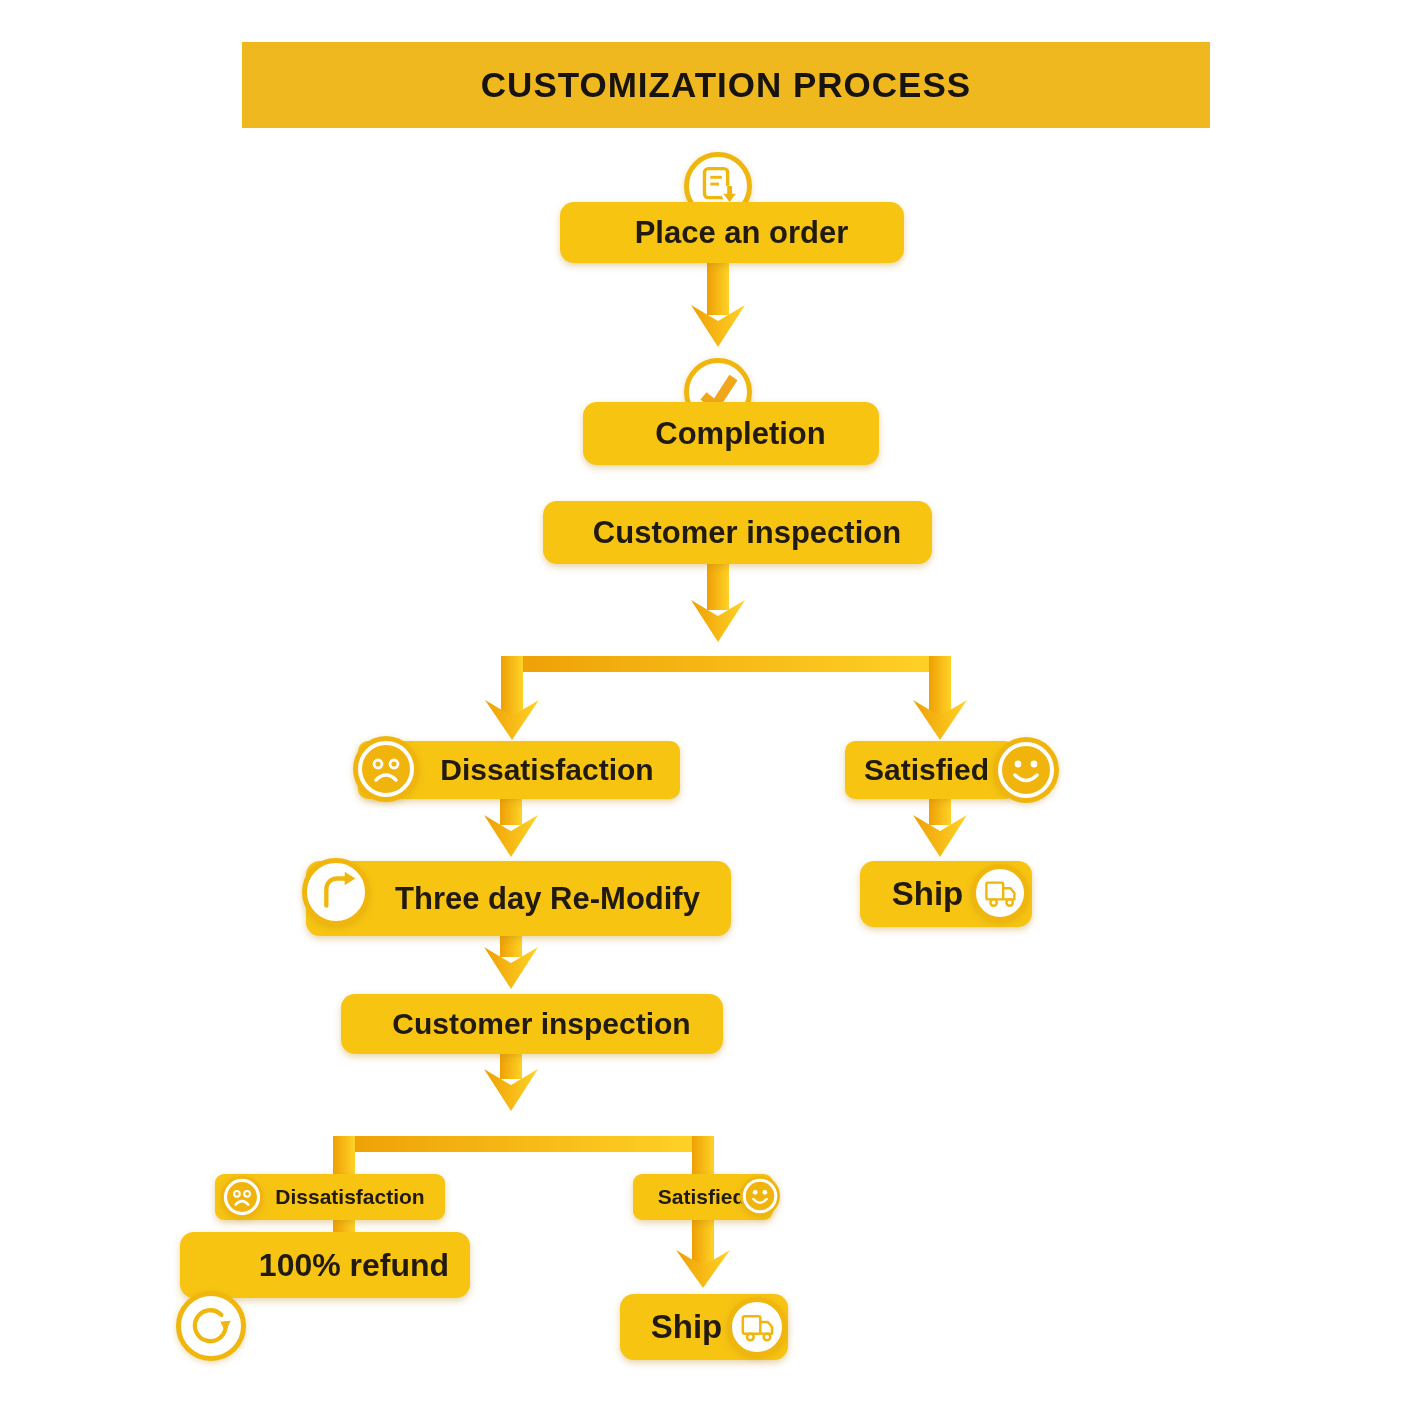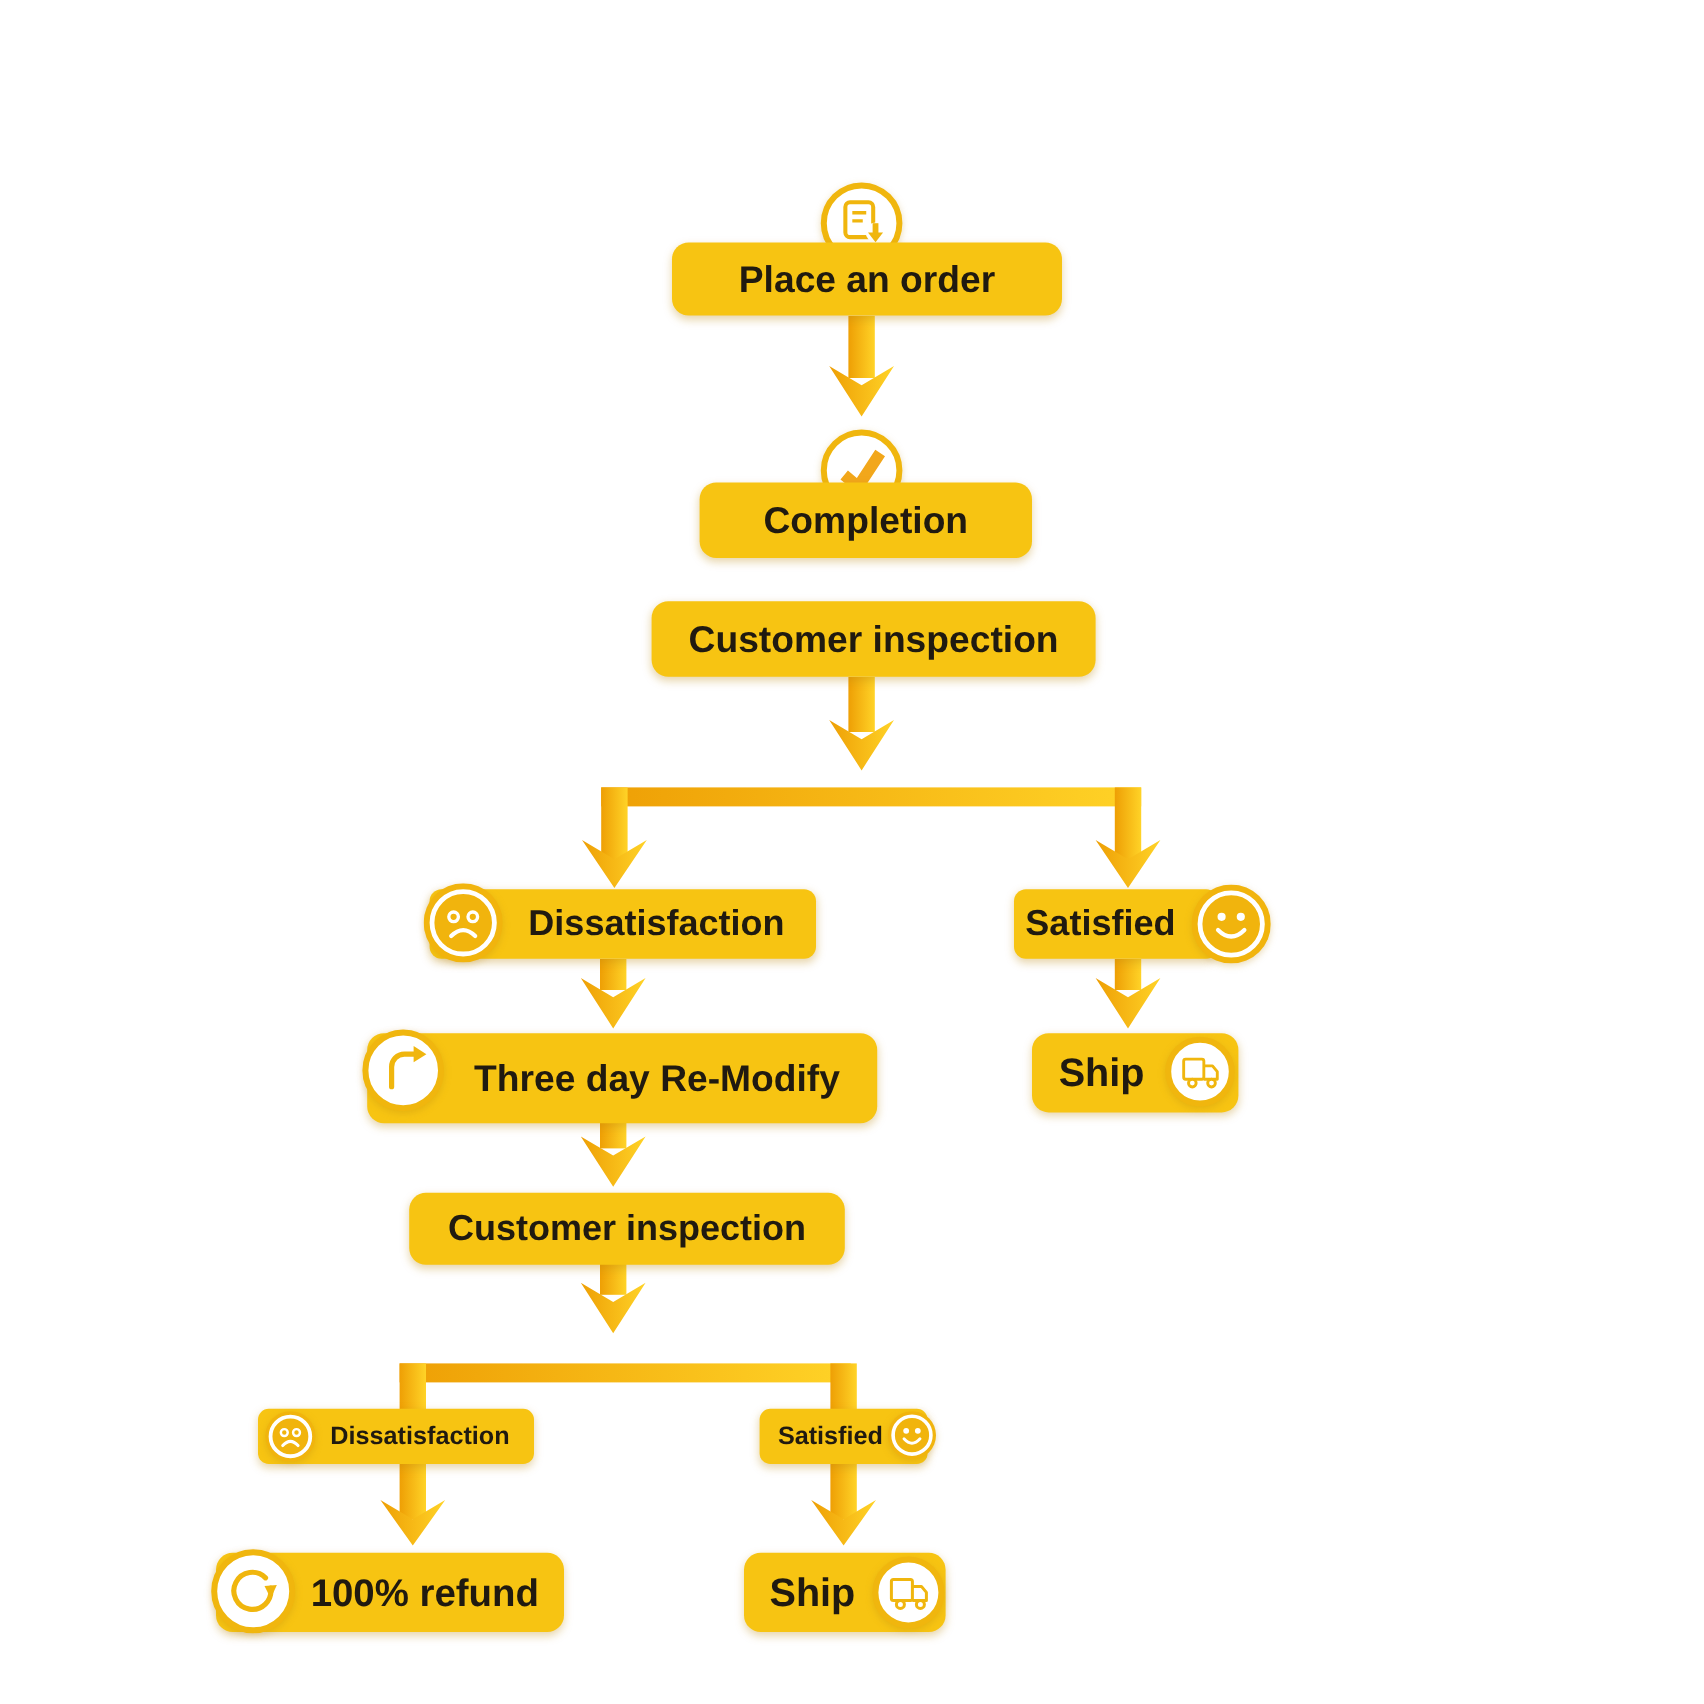--- a/index.html
+++ b/index.html
@@ -10,37 +10,41 @@
   .banner{
     position:absolute;left:242px;top:42px;width:968px;height:86px;
     background:#EFB81E;display:flex;align-items:center;justify-content:center;
     font-weight:700;font-size:35px;letter-spacing:1px;color:#171310;
   }
   .node{
     position:absolute;background:#F7C412;border-radius:14px;z-index:2;
     display:flex;align-items:center;justify-content:center;
     font-weight:700;color:#201a10;
     box-shadow:0 3px 7px rgba(185,135,15,0.35);
+    padding-left:19px;
   }
   .node.small{border-radius:9px;}
   .icon-circle{
     position:absolute;border-radius:50%;
     filter:drop-shadow(0 2px 3px rgba(185,135,15,0.30));
   }
   .icon-white{background:#ffffff;border:5px solid #F0B60E;box-sizing:border-box;}
   .icon-behind{z-index:1;}
   .icon-front{z-index:3;}
   .arrow,.branch{position:absolute;z-index:1;}
   svg{display:block;}
 </style>
 </head>
 <body>
 
 <div class="canvas">
 
+  <div class="banner">
+    <span>CUSTOMIZATION PROCESS</span>
+  </div>
 
   <div class="arrow" style="left:683px;top:263px;">
     <svg width="70" height="86" viewBox="0 0 70 86">
       <defs>
           <linearGradient id="ag1" x1="0" y1="0" x2="1" y2="0">
         <stop offset="0" stop-color="#EE9F05"></stop>
             <stop offset="1" stop-color="#FFD327"></stop>
           </linearGradient>
         </defs>
       <rect x="24" y="0" width="22" height="52" fill="url(#ag1)"></rect>
@@ -267,21 +271,21 @@
   </div>
 
   <div class="node small" style="left:215px;top:1174px;width:230px;height:46px;font-size:21px;padding-left:40px;box-sizing:border-box;">
     <span>Dissatisfaction</span>
   </div>
 
   <div class="node small" style="left:633px;top:1174px;width:140px;height:46px;font-size:21px;padding-right:22px;box-sizing:border-box;">
     <span>Satisfied</span>
   </div>
 
-  <div class="node" style="left:180px;top:1294px;width:290px;height:66px;font-size:32px;padding-left:58px;box-sizing:border-box;">
+  <div class="node" style="left:180px;top:1232px;width:290px;height:66px;font-size:32px;padding-left:58px;box-sizing:border-box;">
     <span>100% refund</span>
   </div>
 
   <div class="node" style="left:620px;top:1294px;width:168px;height:66px;font-size:33px;padding-right:54px;box-sizing:border-box;">
     <span>Ship</span>
   </div>
 
 </div>
 
 </body></html>

